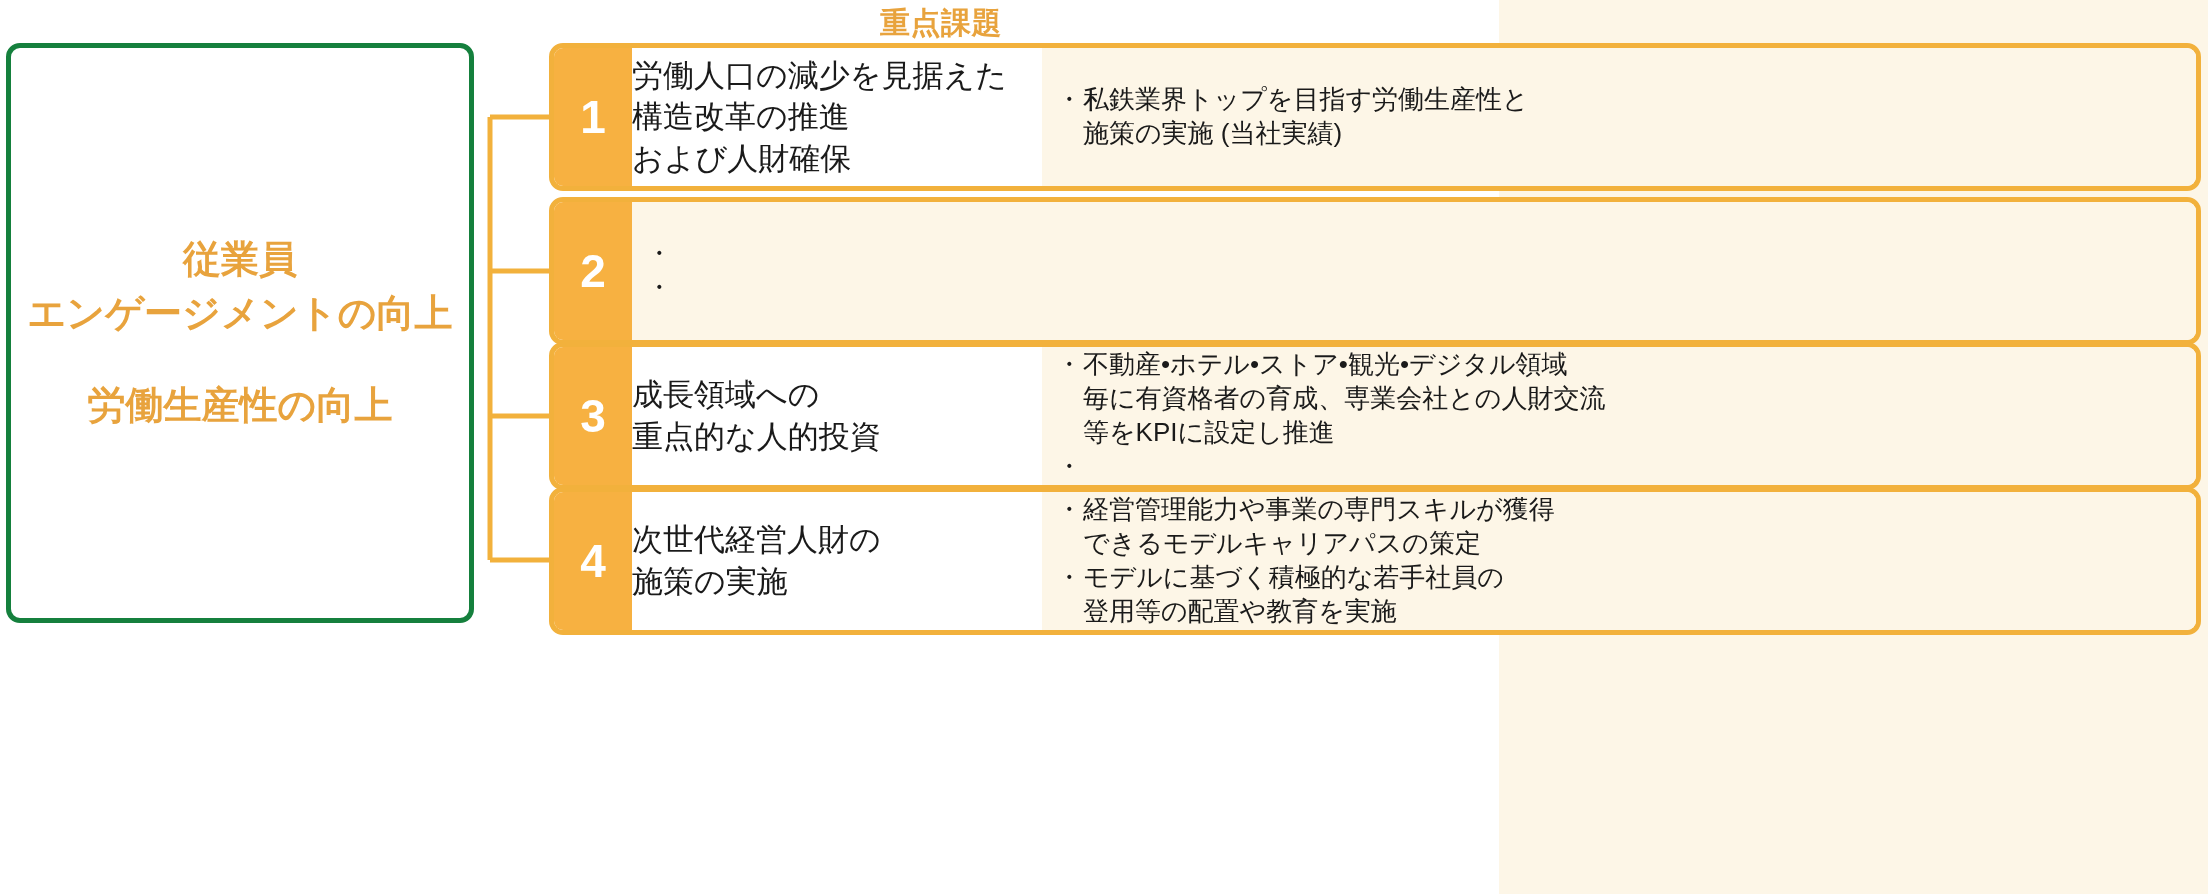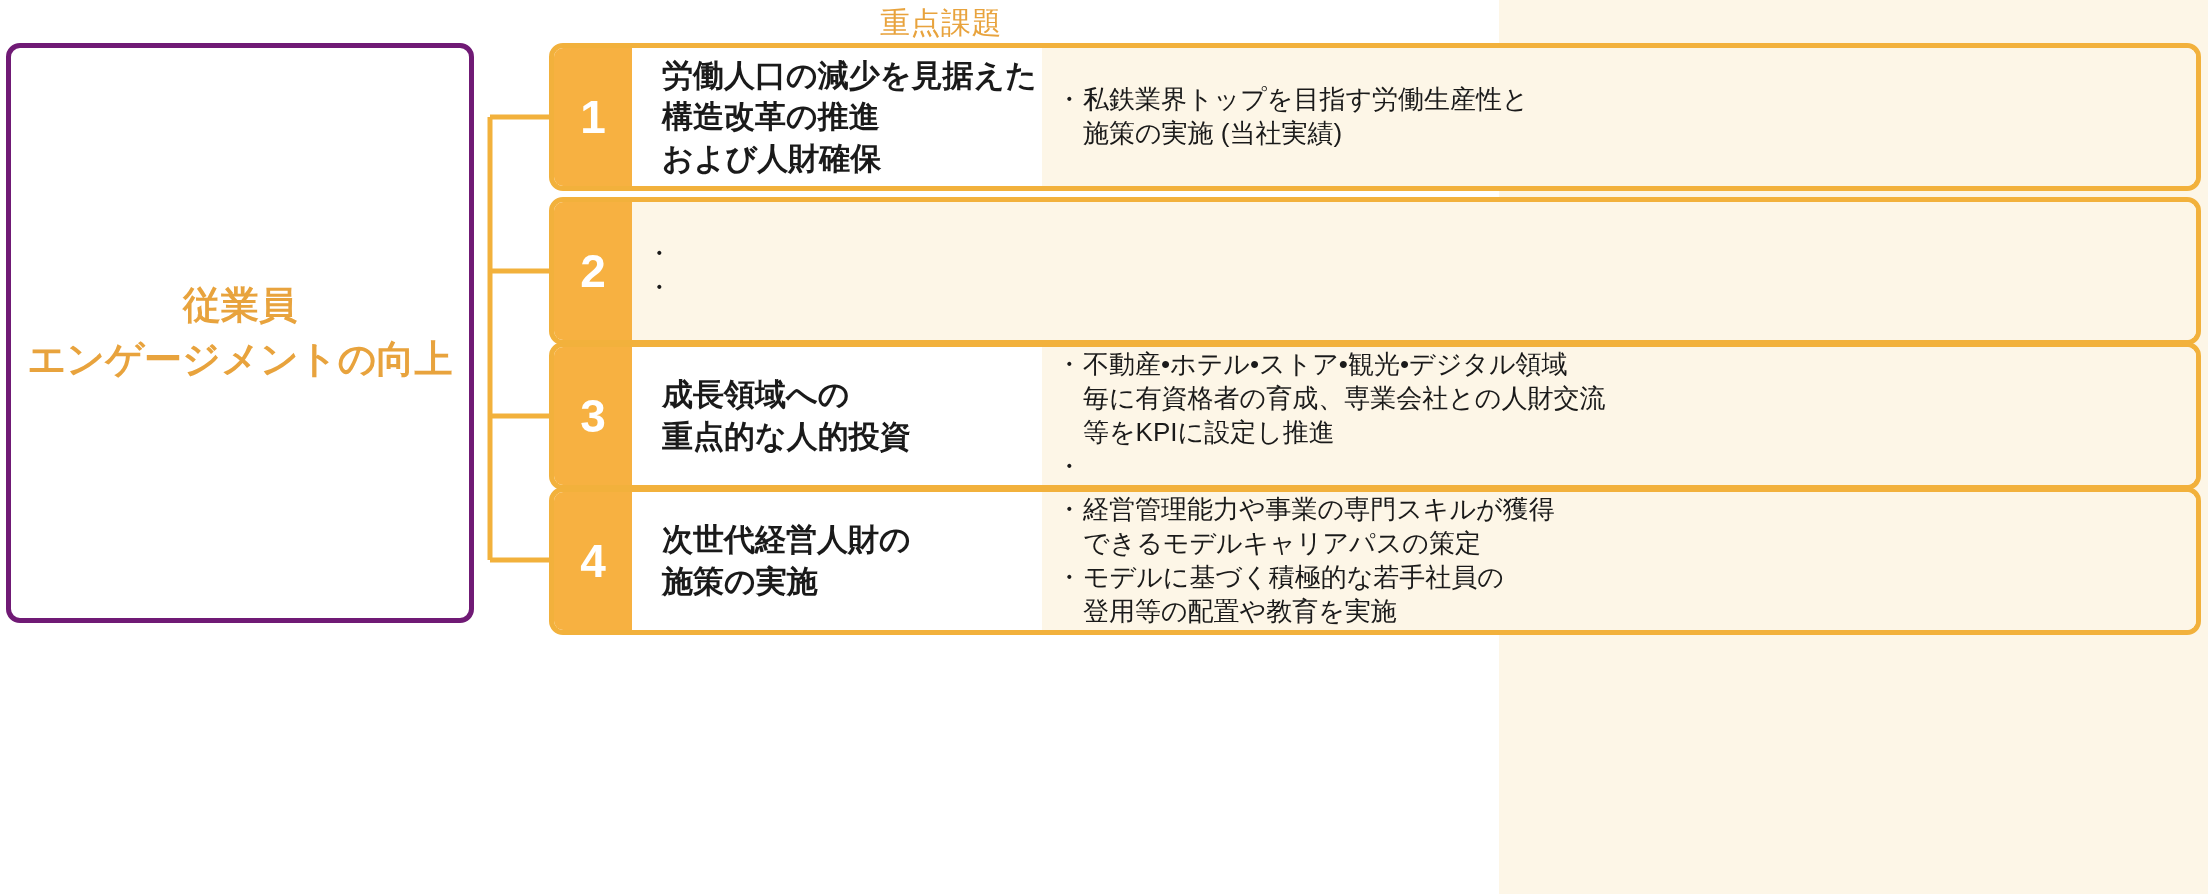--- a/index.html
+++ b/index.html
@@ -19,21 +19,21 @@
   .headers {
     position: absolute;
     left: 0; top: 0;
     width: 2208px;
     height: 46px;
   }
   .hdr {
     position: absolute;
     top: 2px;
     font-size: 30px;
-    font-weight: 400;
+    font-weight: 700;
     color: #e8a33d;
     text-align: center;
     line-height: 42px;
     letter-spacing: 0.5px;
   }
   .hdr-focus { left: 776px; width: 330px; }
   .hdr-dir   { left: 1510px; width: 660px; }
 
   
   .tint-band {
@@ -46,21 +46,21 @@
     z-index: 0;
   }
 
   
   .left-box {
     position: absolute;
     left: 6px;
     top: 43px;
     width: 468px;
     height: 580px;
-    border: 5px solid #701a75;
+    border: 5px solid #15803d;
     border-radius: 14px;
     background: #ffffff;
     box-sizing: border-box;
     display: flex;
     flex-direction: column;
     align-items: center;
     justify-content: center;
     z-index: 3;
   }
   .left-title {
@@ -111,25 +111,24 @@
     display: flex;
     align-items: center;
     justify-content: center;
   }
   .title-cell {
     flex: 0 0 410px;
     width: 410px;
     background: #ffffff;
     color: #1a1a1a;
     font-size: 31px;
-    font-weight: 700;
+    font-weight: 400;
     line-height: 1.34;
     display: flex;
     align-items: center;
-    padding-left: 30px;
     box-sizing: border-box;
     white-space: pre-line;
   }
   .dir-cell {
     flex: 1 1 auto;
     background: #fdf6e7;
     display: flex;
     flex-direction: column;
     justify-content: center;
     padding: 6px 18px 6px 14px;
@@ -156,20 +155,21 @@
 
 <div class="tint-band"></div>
 
 <div class="headers">
   <div class="hdr hdr-focus">重点課題</div>
 </div>
 
 <div class="left-box">
   <div class="left-title">従業員
 エンゲージメントの向上</div>
+  <div class="left-title second">労働生産性の向上</div>
 </div>
 
 <svg class="connectors" width="110" height="894" viewBox="0 0 110 894">
 
   <path d="M 16 117 L 16 560" stroke="#f2b13c" stroke-width="5" fill="none"></path>
 
   <path d="M 16 117 L 80 117" stroke="#f2b13c" stroke-width="5" fill="none"></path>
 
   <path d="M 16 271 L 80 271" stroke="#f2b13c" stroke-width="5" fill="none"></path>
 

